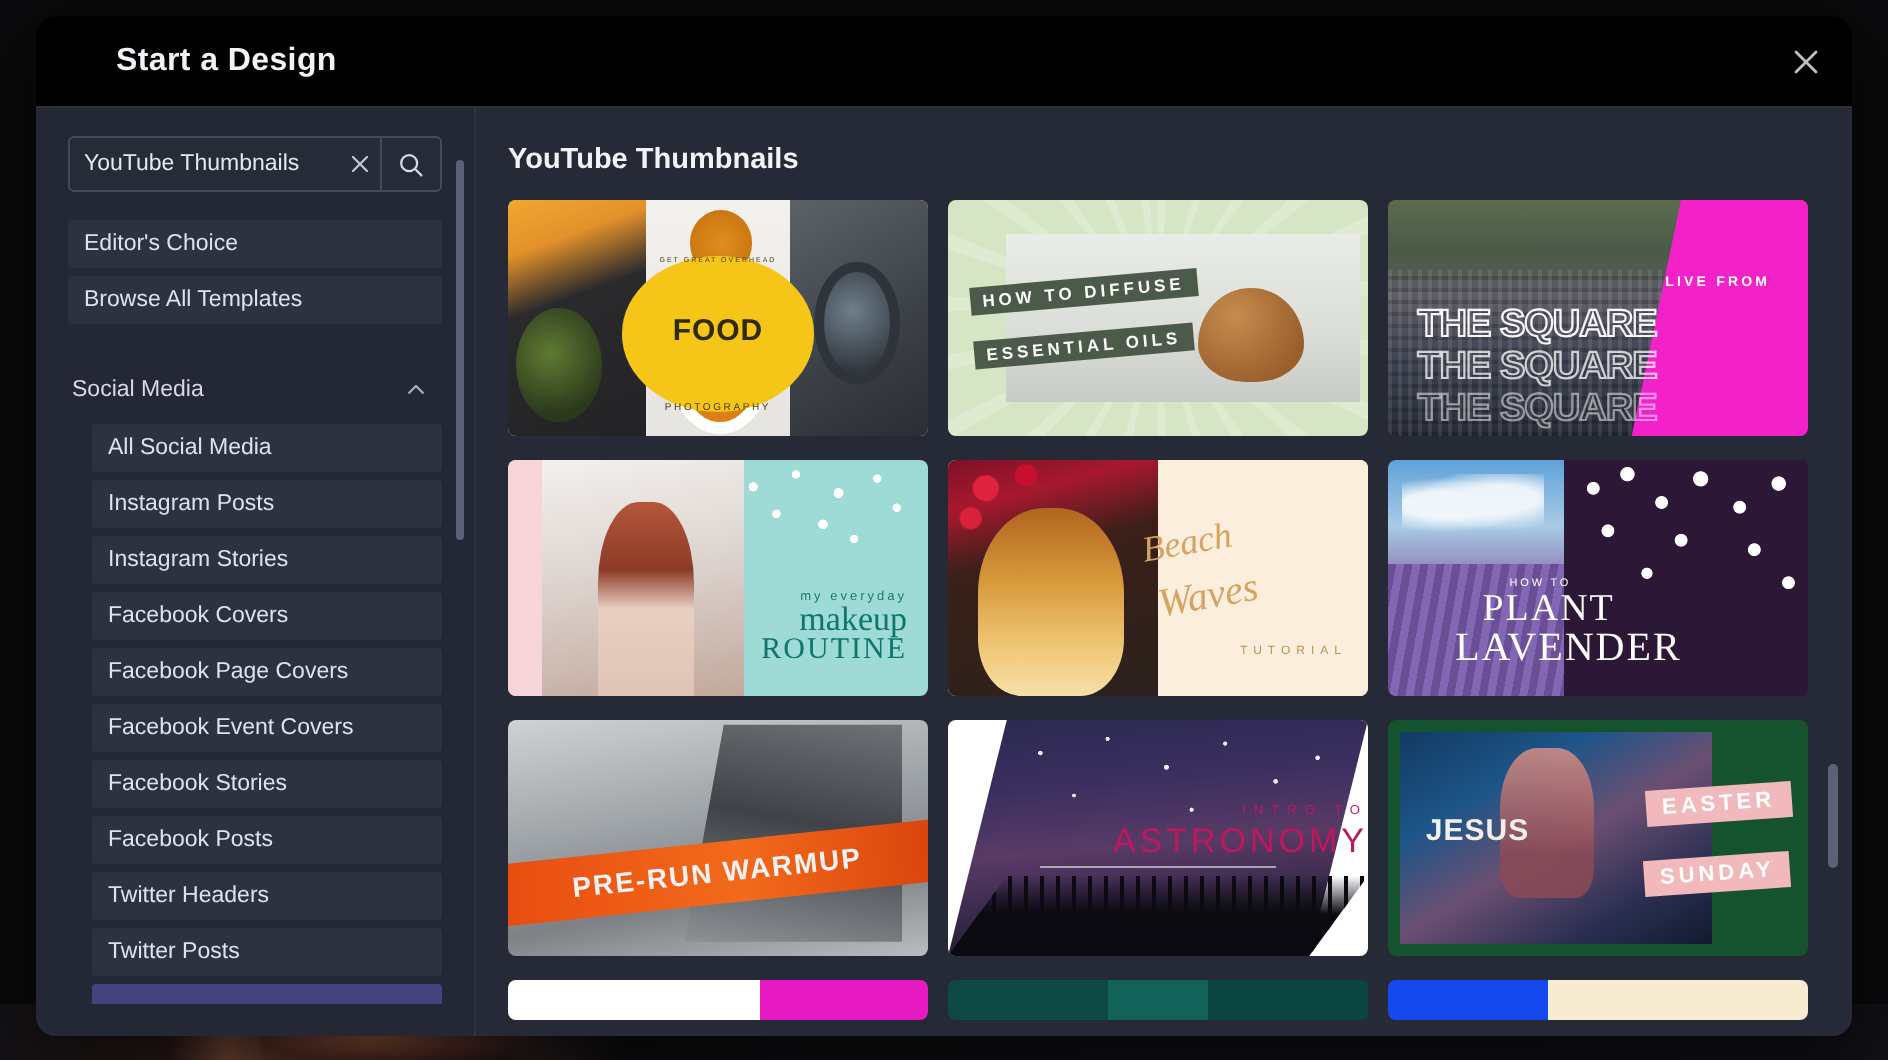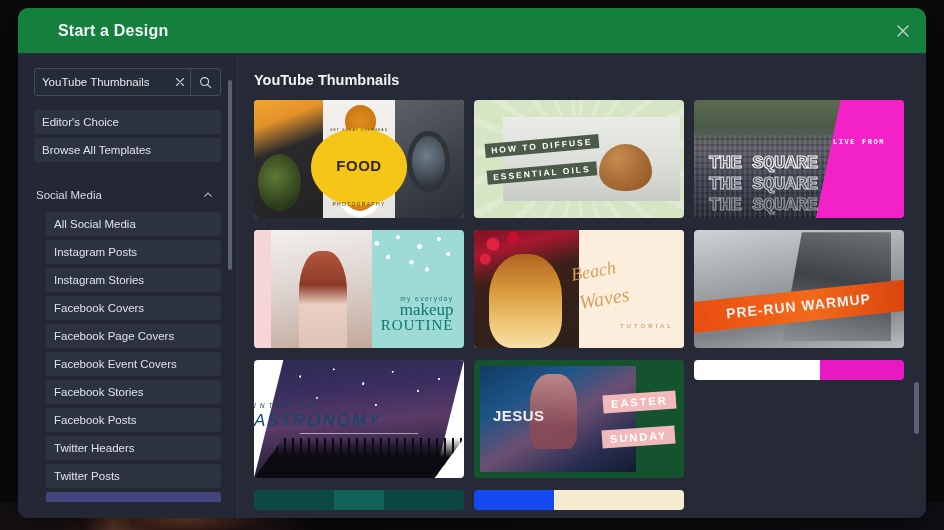--- a/index.html
+++ b/index.html
@@ -30,21 +30,21 @@
   .modal {
     position: absolute;
     left: 18px; top: 8px; width: 908px; height: 510px;
     background: #262a36;
     border-radius: 10px;
     overflow: hidden;
     box-shadow: 0 12px 40px rgba(0,0,0,.65);
   }
   .modal-header {
     height: 46px;
-    background: #15803d;
+    background: #000000;
     display: flex; align-items: center;
     position: relative;
     border-bottom: 1px solid #2c3140;
     padding-left: 24px;
   }
   .modal-title {
     color: #f2f3f7;
     font-size: 16px; font-weight: bold;
     letter-spacing: .2px;
     margin-left: 16px;
@@ -213,21 +213,21 @@
   .t-oils .diff { position:absolute; right:16%; bottom:12%; width:30%; height:56%;
     background:radial-gradient(circle at 35% 30%,#c68b4e,#9a5f2b 75%);
     border-radius:50% 50% 46% 46%/60% 60% 40% 40%; }
   .t-oils .band1, .t-oils .band2 {
     position:absolute; background:#4c5a4a; color:#fff; font-weight:bold;
     font-size:8.5px; letter-spacing:2px; padding:2px 6px; white-space:nowrap;
   }
   .t-oils .band1 { left:5%; top:33%; transform:rotate(-5deg); }
   .t-oils .band2 { left:6%; top:56%; transform:rotate(-5deg); }
 
-  .t-square { background:#c2410c; position:relative; overflow:hidden;font-family:Liberation Mono, monospace; }
+  .t-square { background:#c2410c; position:relative; overflow:hidden; }
   .t-square .crowd { position:absolute; inset:0;
     background:linear-gradient(180deg,#5c6b4f 0%,#4a5a47 22%,#5e5c66 40%,#3d4250 70%,#262b36 100%); }
   .t-square .crowd:after{content:"";position:absolute;inset:30% 0 0 0;
     background:repeating-linear-gradient(90deg, rgba(255,255,255,.09) 0 2px, transparent 2px 5px),
                repeating-linear-gradient(0deg, rgba(0,0,0,.18) 0 2px, transparent 2px 6px);}
   .t-square .pink { position:absolute; right:0; top:0; bottom:0; width:42%;
     background:#f321c8; clip-path: polygon(28% 0, 100% 0, 100% 100%, 0 100%); }
   .t-square .live { position:absolute; right:9%; top:32%; color:#fff; font-size:7px;
     letter-spacing:1.6px; font-weight:bold; }
   .t-square .sq {
@@ -327,21 +327,21 @@
       radial-gradient(circle at 78% 26%, #fff 0 1px, transparent 1.3px),
       radial-gradient(circle at 30% 32%, #fff 0 .8px, transparent 1.1px),
       radial-gradient(circle at 58% 38%, #fff 0 .9px, transparent 1.2px),
       radial-gradient(circle at 88% 16%, #fff 0 1px, transparent 1.3px);
     clip-path: polygon(14% 0, 100% 0, 86% 100%, 0 100%); opacity:.9; }
   .t-astro .trees { position:absolute; left:0; right:0; bottom:0; height:34%;
     background:
       linear-gradient(180deg, transparent 0%, #0b0a10 48%),
       repeating-linear-gradient(90deg, transparent 0 6px, #0b0a10 6px 8px);
     clip-path: polygon(14% 0, 100% 0, 86% 100%, 0 100%); }
-  .t-astro .cap { position:absolute; left:0; right:0; top:36%; text-align:left; color:#0c4a6e;font-style:italic; }
+  .t-astro .cap { position:absolute; left:0; right:0; top:36%; text-align:right; color:#be185d; }
   .t-astro .cap .pre { font-size:6.5px; letter-spacing:4px; }
   .t-astro .cap .big { font-size:17px; letter-spacing:2px; margin-top:2px; }
   .t-astro .rule { position:absolute; left:22%; right:22%; top:62%; height:1px; background:rgba(255,255,255,.55); }
 
   .t-jesus { position:relative; overflow:hidden; background:#14532d; }
   .t-jesus .photo { position:absolute; left:3%; top:5%; width:74%; bottom:5%;
     background:linear-gradient(150deg,#123a63 0%,#1d5588 28%,#6b4f72 52%,#2a2f52 78%,#121a2e 100%); }
   .t-jesus .photo:after{content:"";position:absolute;left:32%;top:8%;width:30%;height:70%;
     background:linear-gradient(180deg,#d98f86,#8c4a55 70%); border-radius:40% 40% 20% 20%; opacity:.85;}
   .t-jesus .word { position:absolute; left:9%; top:40%; color:#f0efec; font-size:15px; font-weight:bold; letter-spacing:.5px;}
@@ -486,20 +486,33 @@
           <div class="t-beach" style="position:absolute;inset:0">
             <div class="photo"></div>
             <div class="right">
               <div class="w1">Beach</div>
               <div class="w2">Waves</div>
               <div class="w3">TUTORIAL</div>
             </div>
           </div>
         </div>
 
+        <div class="card">
+          <div class="t-lav" style="position:absolute;inset:0">
+            <div class="photo"></div>
+            <div class="right">
+                <div class="pet"></div>
+              </div>
+            <div class="cap">
+              <div class="pre">HOW TO</div>
+              <div class="l1">PLANT</div>
+              <div class="l2">LAVENDER</div>
+            </div>
+          </div>
+        </div>
 
         <div class="card">
           <div class="t-run" style="position:absolute;inset:0">
             <div class="bar">
               <span>PRE-RUN WARMUP</span>
             </div>
           </div>
         </div>
 
         <div class="card">

